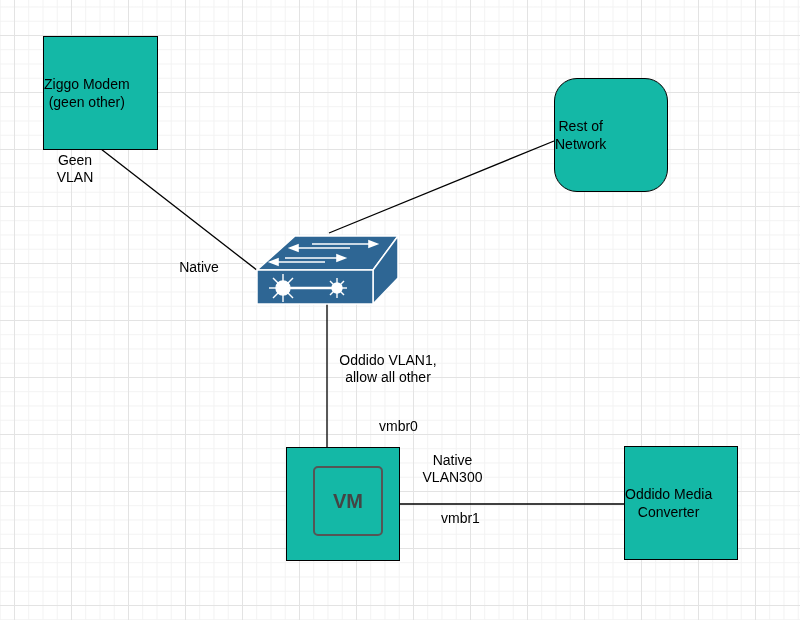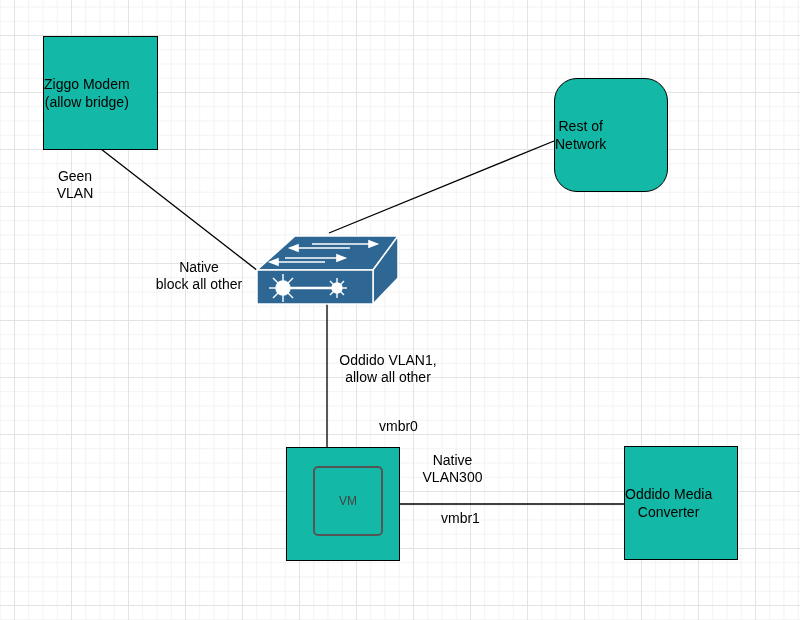--- a/index.html
+++ b/index.html
@@ -20,38 +20,38 @@
   .box {
     position:absolute; box-sizing:border-box; border:1.5px solid #000; background:#14b8a6;
     display:flex; align-items:center; justify-content:flex-start; text-align:center;
     font-size:14px; line-height:18px;
   }
   .label { position:absolute; font-size:14px; line-height:17px; text-align:center; white-space:nowrap; }
   .label.left { text-align:left;margin-left:47px; }
   .vm-inner {
     position:absolute; box-sizing:border-box; border:2.5px solid #555; border-radius:5px;
     display:flex; align-items:center; justify-content:center;
-    font-weight:normal; font-size:12px; color:#444;
+    font-weight:bold; font-size:20px; color:#444;
   }
   .switch { position:absolute; }
 </style>
 </head>
 <body>
 
 <svg class="links" width="800" height="620">
   <line x1="101" y1="149" x2="258" y2="271" stroke="#000" stroke-width="1.3"></line>
   <line x1="554" y1="141" x2="329" y2="233" stroke="#000" stroke-width="1.3"></line>
   <line x1="327" y1="303" x2="327" y2="447" stroke="#000" stroke-width="1.3"></line>
   <line x1="400" y1="504" x2="624" y2="504" stroke="#000" stroke-width="1.3"></line>
 </svg>
 
 <div class="box" style="left:43px;top:36px;width:115px;height:114px;">
   <div>
       <div>Ziggo Modem</div>
-  <div>(allow bridge)</div>
+  <div>(geen other)</div>
     </div>
 </div>
 
 <div class="box" style="left:554px;top:78px;width:114px;height:114px;border-radius:23px;">
   <div>
       <div>Rest of</div>
   <div>Network</div>
     </div>
 </div>
 
@@ -90,28 +90,27 @@
       <line x1="18" y1="64" x2="38" y2="44"></line>
     <line x1="34" y1="54" x2="82" y2="54" stroke-width="2.5"></line>
     <circle cx="82" cy="54" r="5" fill="#fff"></circle>
     <line x1="82" y1="44" x2="82" y2="64"></line>
       <line x1="72" y1="54" x2="92" y2="54"></line>
     <line x1="75" y1="47" x2="89" y2="61"></line>
       <line x1="75" y1="61" x2="89" y2="47"></line>
   </g>
 </svg>
 
-<div class="label" style="left:50px;top:152px;width:50px;margin-top:16px;">
+<div class="label" style="left:50px;top:152px;width:50px;">
   <div>Geen</div>
   <div>VLAN</div>
 </div>
 
 <div class="label" style="left:140px;top:259px;width:118px;">
   <div>Native</div>
-  <div>block all other</div>
 </div>
 
 <div class="label" style="left:332px;top:352px;width:112px;">
   <div>Oddido VLAN1,</div>
   <div>allow all other</div>
 </div>
 
 <div class="label left" style="left:332px;top:418px;">vmbr0</div>
 
 <div class="label" style="left:410px;top:452px;width:85px;">

